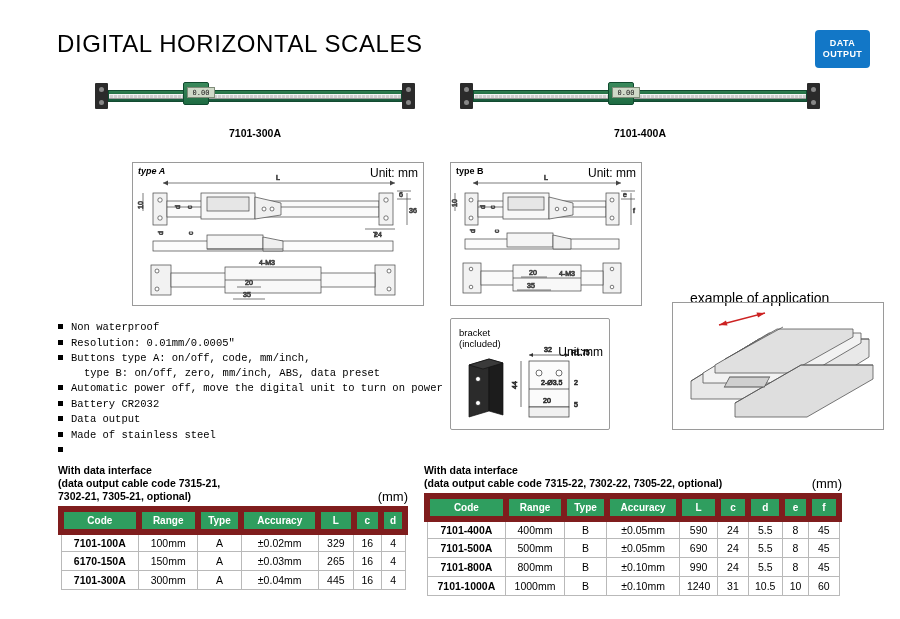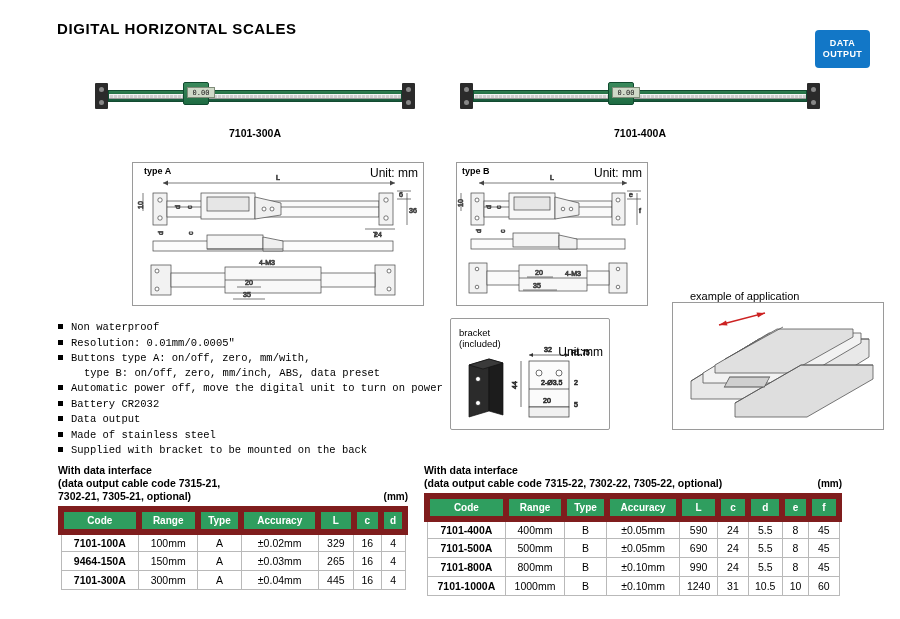--- a/index.html
+++ b/index.html
@@ -9,22 +9,22 @@
     background:#ffffff;
     font-family:"Liberation Sans", sans-serif;
     color:#000;
     position:relative;
     overflow:hidden;
   }
   .page { position:relative; width:900px; height:619px; }
 
   
   .title {
-    position:absolute; left:57px; top:20px;
-    font-size:15px; font-weight:bold; letter-spacing:0.6px;
+    position:absolute; left:57px; top:30px;
+    font-size:24px; font-weight:normal; letter-spacing:0.6px;
   }
   .data-output-badge {
     position:absolute; right:30px; top:30px;
     width:55px; height:38px;
     background:#1277c7; color:#fff;
     border-radius:4px;
     display:flex; flex-direction:column; align-items:center; justify-content:center;
     font-size:9px; font-weight:bold; line-height:11px; letter-spacing:0.4px;
   }
 
@@ -85,38 +85,38 @@
   }
   .features .row { position:relative; padding-left:13px; margin-bottom:1px;font-family:Liberation Mono, monospace; }
   .features .row .sq {
     position:absolute; left:0; top:4px; width:5px; height:5px; background:#000;
   }
   .features .sub { padding-left:13px; }
 
   
   .tblwrap { position:absolute; }
   .tbl-title { font-size:10.5px; font-weight:bold; line-height:13px; }
-  .mm-unit { font-size:10px; font-weight:bold; text-align:right; }
+  .mm-unit { font-size:13px; font-weight:normal; text-align:right; }
   table { border-collapse:collapse; font-size:10.5px; }
   th {
     background:#2f9e5f; color:#fff; font-weight:bold;
     border:6px solid #7f1d1d; padding:3px 4px; text-align:center;
     font-size:10px;
   }
   td {
     border:1px solid #b9b9b9; padding:2px 4px; text-align:center; height:19px;
     font-size:10.5px;
   }
   td.code { font-weight:bold; }
 
   
   .example-panel {
     position:absolute; border:1px solid #9a9a9a;
   }
-  .example-title { position:absolute; font-size:11px; }
+  .example-title { position:absolute; font-size:14px; }
 
   .bracket-panel { position:absolute; border:1px solid #9a9a9a; border-radius:2px; }
 </style>
 </head>
 <body>
 
 <div class="page">
 
   <div class="title">DIGITAL HORIZONTAL SCALES</div>
 
@@ -147,21 +147,21 @@
       </div>
       <div class="endblock" style="left:347px;"></div>
       <div class="readout" style="left:148px;">
         <div class="lcd">0.00</div>
       </div>
     </div>
     <div class="caption">7101-400A</div>
   </div>
 
   <div class="techbox" style="left:132px; top:162px; width:292px; height:144px;">
-    <div class="techlabel" style="left:11px; top:3px;">type A</div>
+    <div class="techlabel" style="left:5px; top:3px;font-style:italic;">type A</div>
     <div class="uni" style="right:5px; top:3px;">Unit: mm</div>
 
     <svg width="290" height="142" viewBox="0 0 290 142">
       <g stroke="#444" stroke-width="0.7" fill="none">
 
         <line x1="30" y1="20" x2="262" y2="20"></line>
         <path d="M30,20 l5,-2.5 l0,5 z" fill="#444" stroke="none"></path>
         <path d="M262,20 l-5,-2.5 l0,5 z" fill="#444" stroke="none"></path>
         <text x="143" y="17" font-size="7" fill="#000" font-family="Liberation Sans">L</text>
 
@@ -216,21 +216,21 @@
         <circle cx="256" cy="126" r="2" fill="#fff"></circle>
         <text x="126" y="102" font-size="7" fill="#000" font-family="Liberation Sans">4-M3</text>
         <text x="112" y="122" font-size="7" fill="#000" font-family="Liberation Sans">20</text>
         <text x="110" y="134" font-size="7" fill="#000" font-family="Liberation Sans">35</text>
         <line x1="104" y1="124" x2="128" y2="124"></line>
         <line x1="100" y1="136" x2="132" y2="136"></line>
       </g>
     </svg>
   </div>
 
-  <div class="techbox" style="left:450px; top:162px; width:192px; height:144px;margin-left:6px;">
+  <div class="techbox" style="left:450px; top:162px; width:192px; height:144px;">
     <div class="techlabel" style="left:5px; top:3px;">type B</div>
     <div class="uni" style="right:5px; top:3px;">Unit: mm</div>
 
     <svg width="190" height="142" viewBox="0 0 190 142">
       <g stroke="#444" stroke-width="0.7" fill="none">
         <line x1="22" y1="20" x2="170" y2="20"></line>
         <path d="M22,20 l5,-2.5 l0,5 z" fill="#444" stroke="none"></path>
         <path d="M170,20 l-5,-2.5 l0,5 z" fill="#444" stroke="none"></path>
         <text x="93" y="17" font-size="7" fill="#000" font-family="Liberation Sans">L</text>
 
@@ -337,28 +337,28 @@
         <line x1="46" y1="22" x2="92" y2="10"></line>
         <path d="M46,22 l7,-4.5 l1.5,5 z" fill="#cc2222" stroke="none"></path>
         <path d="M92,10 l-7,4.5 l-1.5,-5 z" fill="#cc2222" stroke="none"></path>
       </g>
     </svg>
   </div>
 
   <div class="features">
     <div class="row"><span class="sq"></span><span>Non waterproof</span></div>
     <div class="row"><span class="sq"></span><span>Resolution: 0.01mm/0.0005"</span></div>
-    <div class="row"><span class="sq"></span><span>Buttons type A: on/off, zero, mm/with,</span>
+    <div class="row"><span class="sq"></span><span>Buttons type A: on/off, code, mm/inch,</span>
       <div class="sub">type B: on/off, zero, mm/inch, ABS, data preset</div>
     </div>
     <div class="row"><span class="sq"></span><span>Automatic power off, move the digital unit to turn on power</span></div>
     <div class="row"><span class="sq"></span><span>Battery CR2032</span></div>
     <div class="row"><span class="sq"></span><span>Data output</span></div>
     <div class="row"><span class="sq"></span><span>Made of stainless steel</span></div>
-    <div class="row"><span class="sq"></span><span>Supplied with bracket to be mounted on the back</span></div>
+    <div class="row"><span class="sq"></span></div>
   </div>
 
   <div class="tblwrap" style="left:58px; top:464px; width:350px;">
     <div class="tbl-title">
       <div>With data interface</div>
       <div>(data output cable code 7315-21,</div>
       <div style="position:relative;">
         <span>7302-21, 7305-21, optional)</span>
         <span class="mm-unit" style="position:absolute; right:0; bottom:0;">(mm)</span>
       </div>
@@ -379,21 +379,21 @@
           <tr>
             <td class="code">7101-100A</td>
             <td>100mm</td>
             <td>A</td>
             <td>±0.02mm</td>
             <td>329</td>
             <td>16</td>
             <td>4</td>
           </tr>
           <tr>
-            <td class="code">9464-150A</td>
+            <td class="code">6170-150A</td>
             <td>150mm</td>
             <td>A</td>
             <td>±0.03mm</td>
             <td>265</td>
             <td>16</td>
             <td>4</td>
           </tr>
           <tr>
             <td class="code">7101-300A</td>
             <td>300mm</td>

